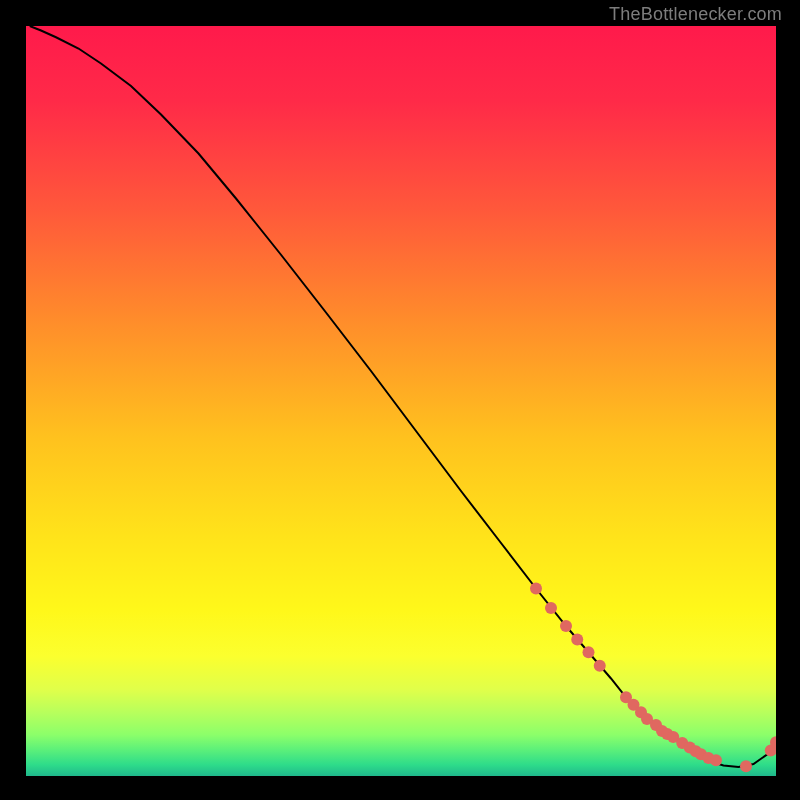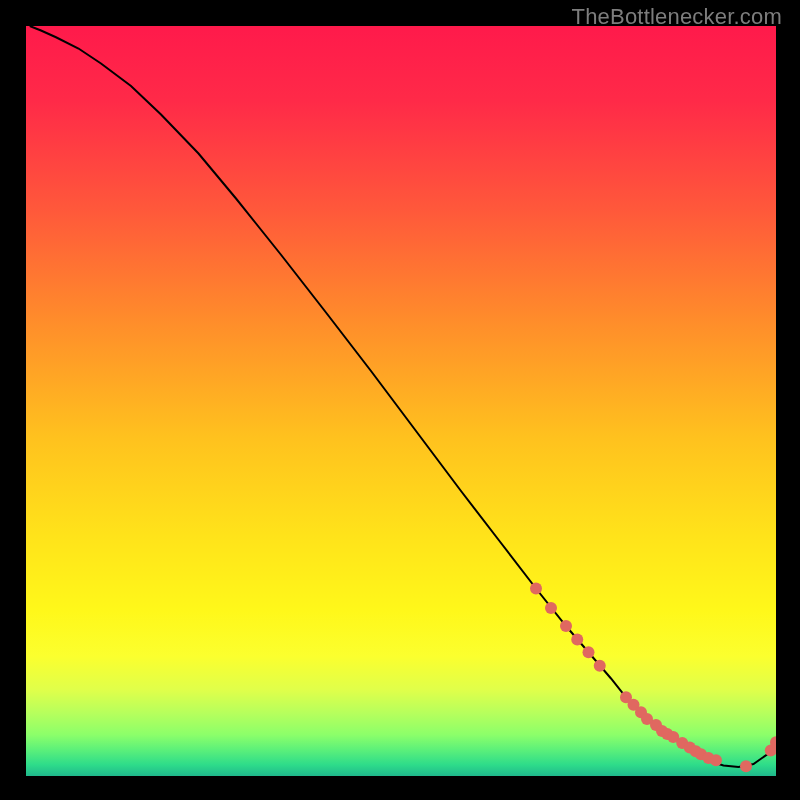--- a/index.html
+++ b/index.html
@@ -27,21 +27,21 @@
   .plot svg {
     display: block;
     width: 750px;
     height: 750px;
   }
   .watermark {
     position: absolute;
     top: 4px;
     right: 18px;
     color: #7d7d7d;
-    font-size: 22px;
+    font-size: 18px;
     font-weight: 400;
     letter-spacing: 0.2px;
     user-select: none;
   }
 </style>
 </head>
 <body>
 
 <div class="stage">
 

